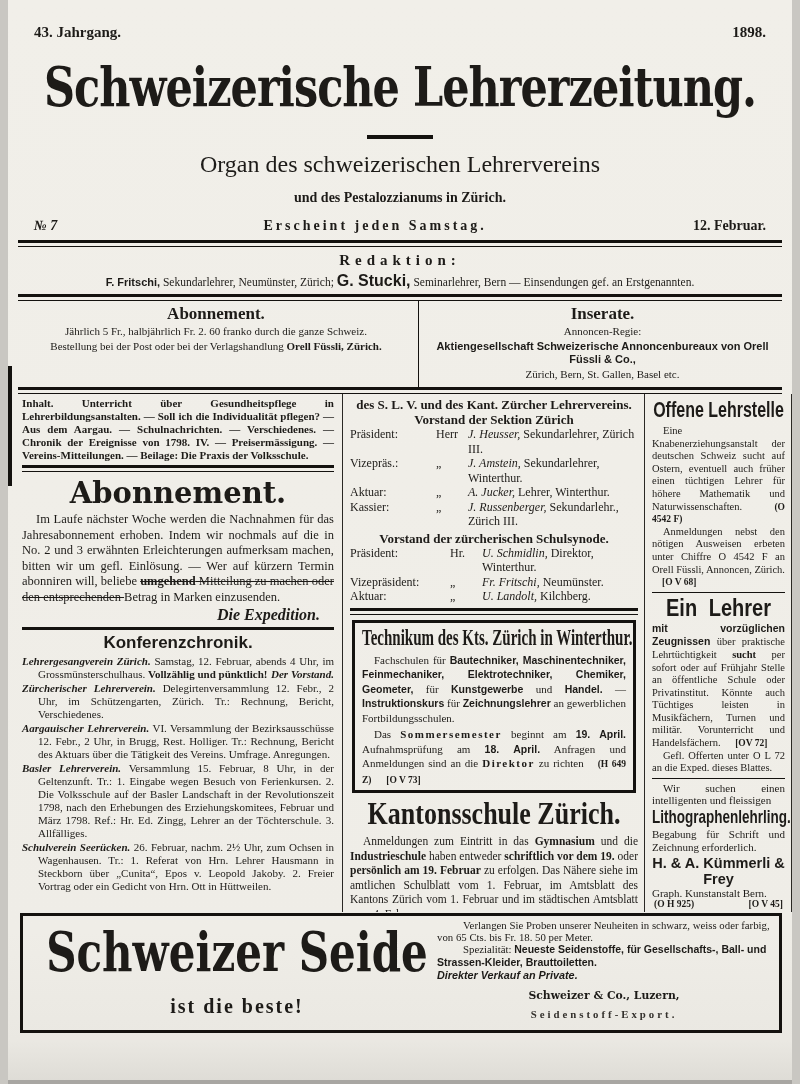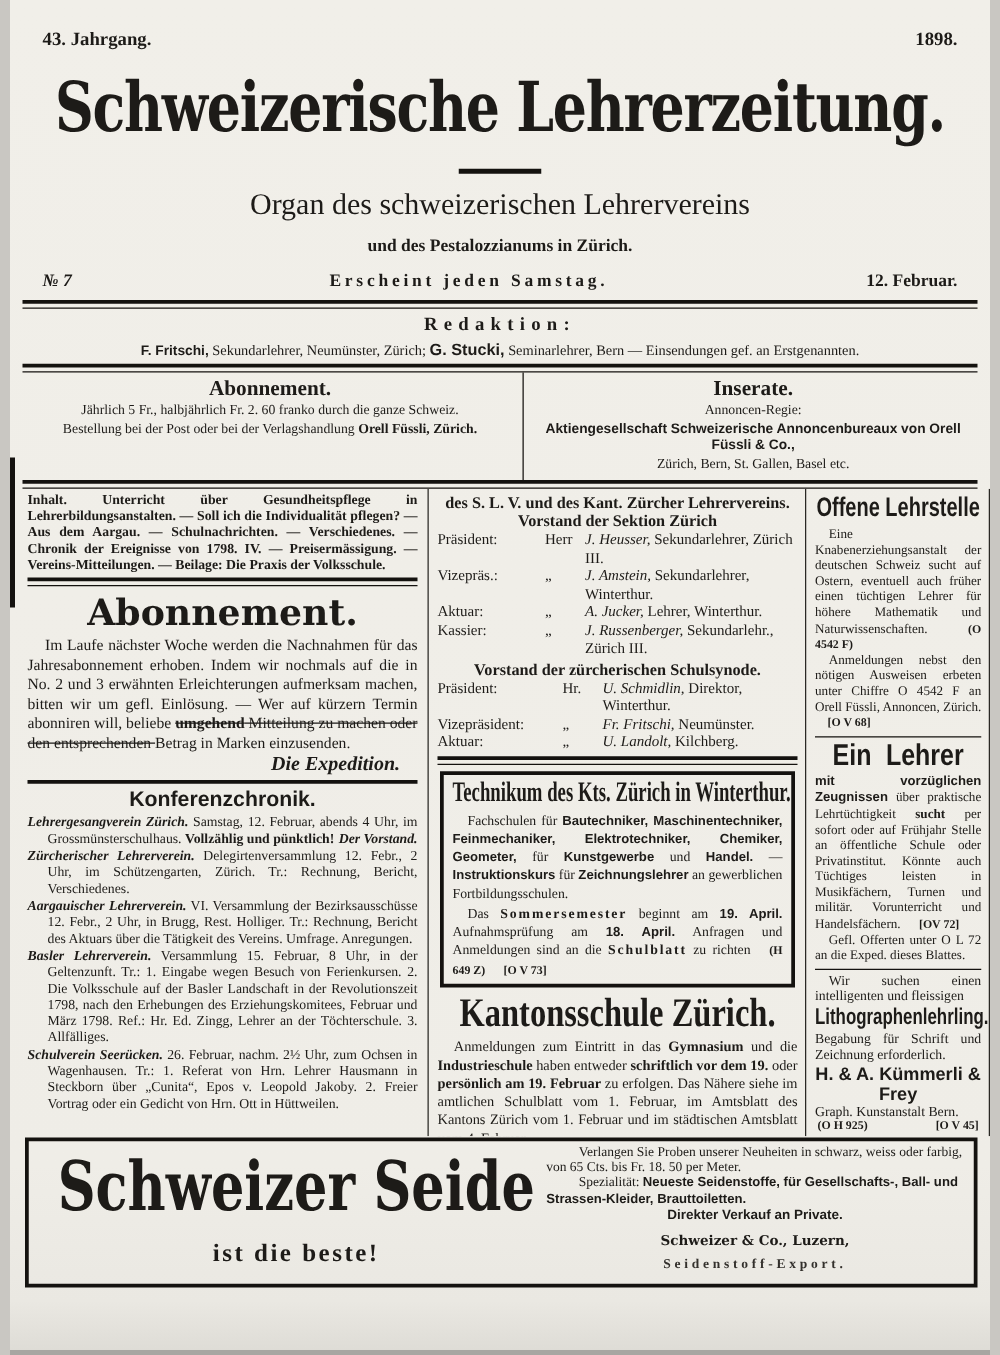--- a/index.html
+++ b/index.html
@@ -86,21 +86,21 @@
   .ref-row{display:flex;justify-content:space-between;font-size:9.5px;font-weight:bold;padding:0 2px;}
 
   
   .bottom-ad{display:flex;border:3px solid #14120f;margin:1px 10px 0 12px;height:114px;overflow:hidden;padding-left:16px;}
   .ba-left{width:396px;flex:none;padding-top:4px;}
   .ba-title{font-family:"DejaVu Serif",serif;font-weight:bold;font-size:42px;white-space:nowrap;text-align:center;
     transform:scaleY(1.3);transform-origin:top center;}
   .ba-sub{text-align:center;font-weight:bold;font-size:20px;margin-top:26px;letter-spacing:2px;}
   .ba-right{flex:1;padding:3px 8px 0 2px;}
   .ba-right p{margin:0;font-size:10.8px;line-height:12.2px;}
-  .ba-p3{font-family:"Liberation Sans",sans-serif;font-weight:bold;font-size:13.5px;text-align:center;line-height:15px !important;}
+  .ba-p3{font-family:"Liberation Sans",sans-serif;font-weight:bold;font-size:13.5px;text-align:left;line-height:15px !important;font-style:italic;}
   .ba-co{font-family:"DejaVu Serif",serif;font-weight:bold;font-size:23px;text-align:center;line-height:25px !important;}
   .ba-export{text-align:center;font-weight:bold;letter-spacing:3px;font-size:12.5px;color:#33302c;}
   .scan-strip{position:absolute;left:0;top:366px;width:4px;height:120px;background:#14120f;}
   .bottom-edge{position:absolute;left:0;bottom:0;width:100%;height:4px;background:#a8a6a2;}
 </style>
 </head>
 <body>
 
 <div class="page">
   <div class="scan-strip"></div>
@@ -119,21 +119,21 @@
       <span class="issue-mid">Erscheint jeden Samstag.</span>
       <span>12. Februar.</span>
     </div>
   </div>
 
   <div class="rule-double" style="margin-top:6px"></div>
 
   <div class="redaktion">
     <div class="red-head">Redaktion:</div>
     <div class="red-line">
-      <span class="b sans" style="font-size:11px">F. Fritschi,</span><span> Sekundarlehrer, Neumünster, Zürich; </span><span class="b sans" style="font-size:13px">G. Stucki,</span><span> Seminarlehrer, Bern — Einsendungen gef. an Erstgenannten.</span>
+      <span class="b sans" style="font-size:11px">F. Fritschi,</span><span> Sekundarlehrer, Neumünster, Zürich; </span><span class="b sans" style="font-size:16px">G. Stucki,</span><span> Seminarlehrer, Bern — Einsendungen gef. an Erstgenannten.</span>
     </div>
   </div>
 
   <div class="rule-double"></div>
 
   <div class="strip">
     <div class="strip-left">
       <h3>Abonnement.</h3>
       <p>Jährlich 5 Fr., halbjährlich Fr. 2. 60 franko durch die ganze Schweiz.</p>
       <p><span>Bestellung bei der Post oder bei der Verlagshandlung </span><span class="b">Orell Füssli, Zürich.</span></p>
@@ -221,21 +221,21 @@
         </div>
 
       <div class="rule-double" style="margin:4px 0 0 0"></div>
 
       <div class="technikum">
         <div class="tech-title">Technikum des Kts. Zürich in Winterthur.</div>
         <p class="tech-body" style="text-indent:12px">
           <span>Fachschulen für </span><span class="bsans">Bautechniker, Maschinentechniker, Feinmechaniker, Elektrotechniker, Chemiker, Geometer,</span><span> für </span><span class="bsans">Kunstgewerbe</span><span> und </span><span class="bsans">Handel.</span><span> — </span><span class="bsans">Instruktionskurs</span><span> für </span><span class="bsans">Zeichnungslehrer</span><span> an gewerblichen Fortbildungsschulen.</span>
         </p>
         <p class="tech-body" style="text-indent:12px;margin-top:2px">
-          <span>Das </span><span class="spaced">Sommersemester</span><span> beginnt am </span><span class="bsans">19. April.</span><span> Aufnahmsprüfung am </span><span class="bsans">18. April.</span><span> Anfragen und Anmeldungen sind an die </span><span class="spaced">Schulblatt</span><span> zu richten</span>
+          <span>Das </span><span class="spaced">Sommersemester</span><span> beginnt am </span><span class="bsans">19. April.</span><span> Aufnahmsprüfung am </span><span class="bsans">18. April.</span><span> Anfragen und Anmeldungen sind an die </span><span class="spaced">Direktor</span><span> zu richten</span>
           <span class="ref" style="margin-left:10px">(H 649 Z)</span>
           <span class="ref" style="margin-left:12px">[O V 73]</span>
         </p>
       </div>
 
       <div class="kanton-head">Kantonsschule Zürich.</div>
       <p class="kanton-body">
         <span>Anmeldungen zum Eintritt in das </span><span class="b">Gymnasium</span><span> und die </span><span class="b">Industrieschule</span><span> haben entweder </span><span class="b">schriftlich vor dem 19.</span><span> oder </span><span class="b">persönlich am 19. Februar</span><span> zu erfolgen. Das Nähere siehe im amtlichen Schulblatt vom 1. Februar, im Amtsblatt des Kantons Zürich vom 1. Februar und im städtischen Amtsblatt vom 4. Februar.</span>
       </p>
 

